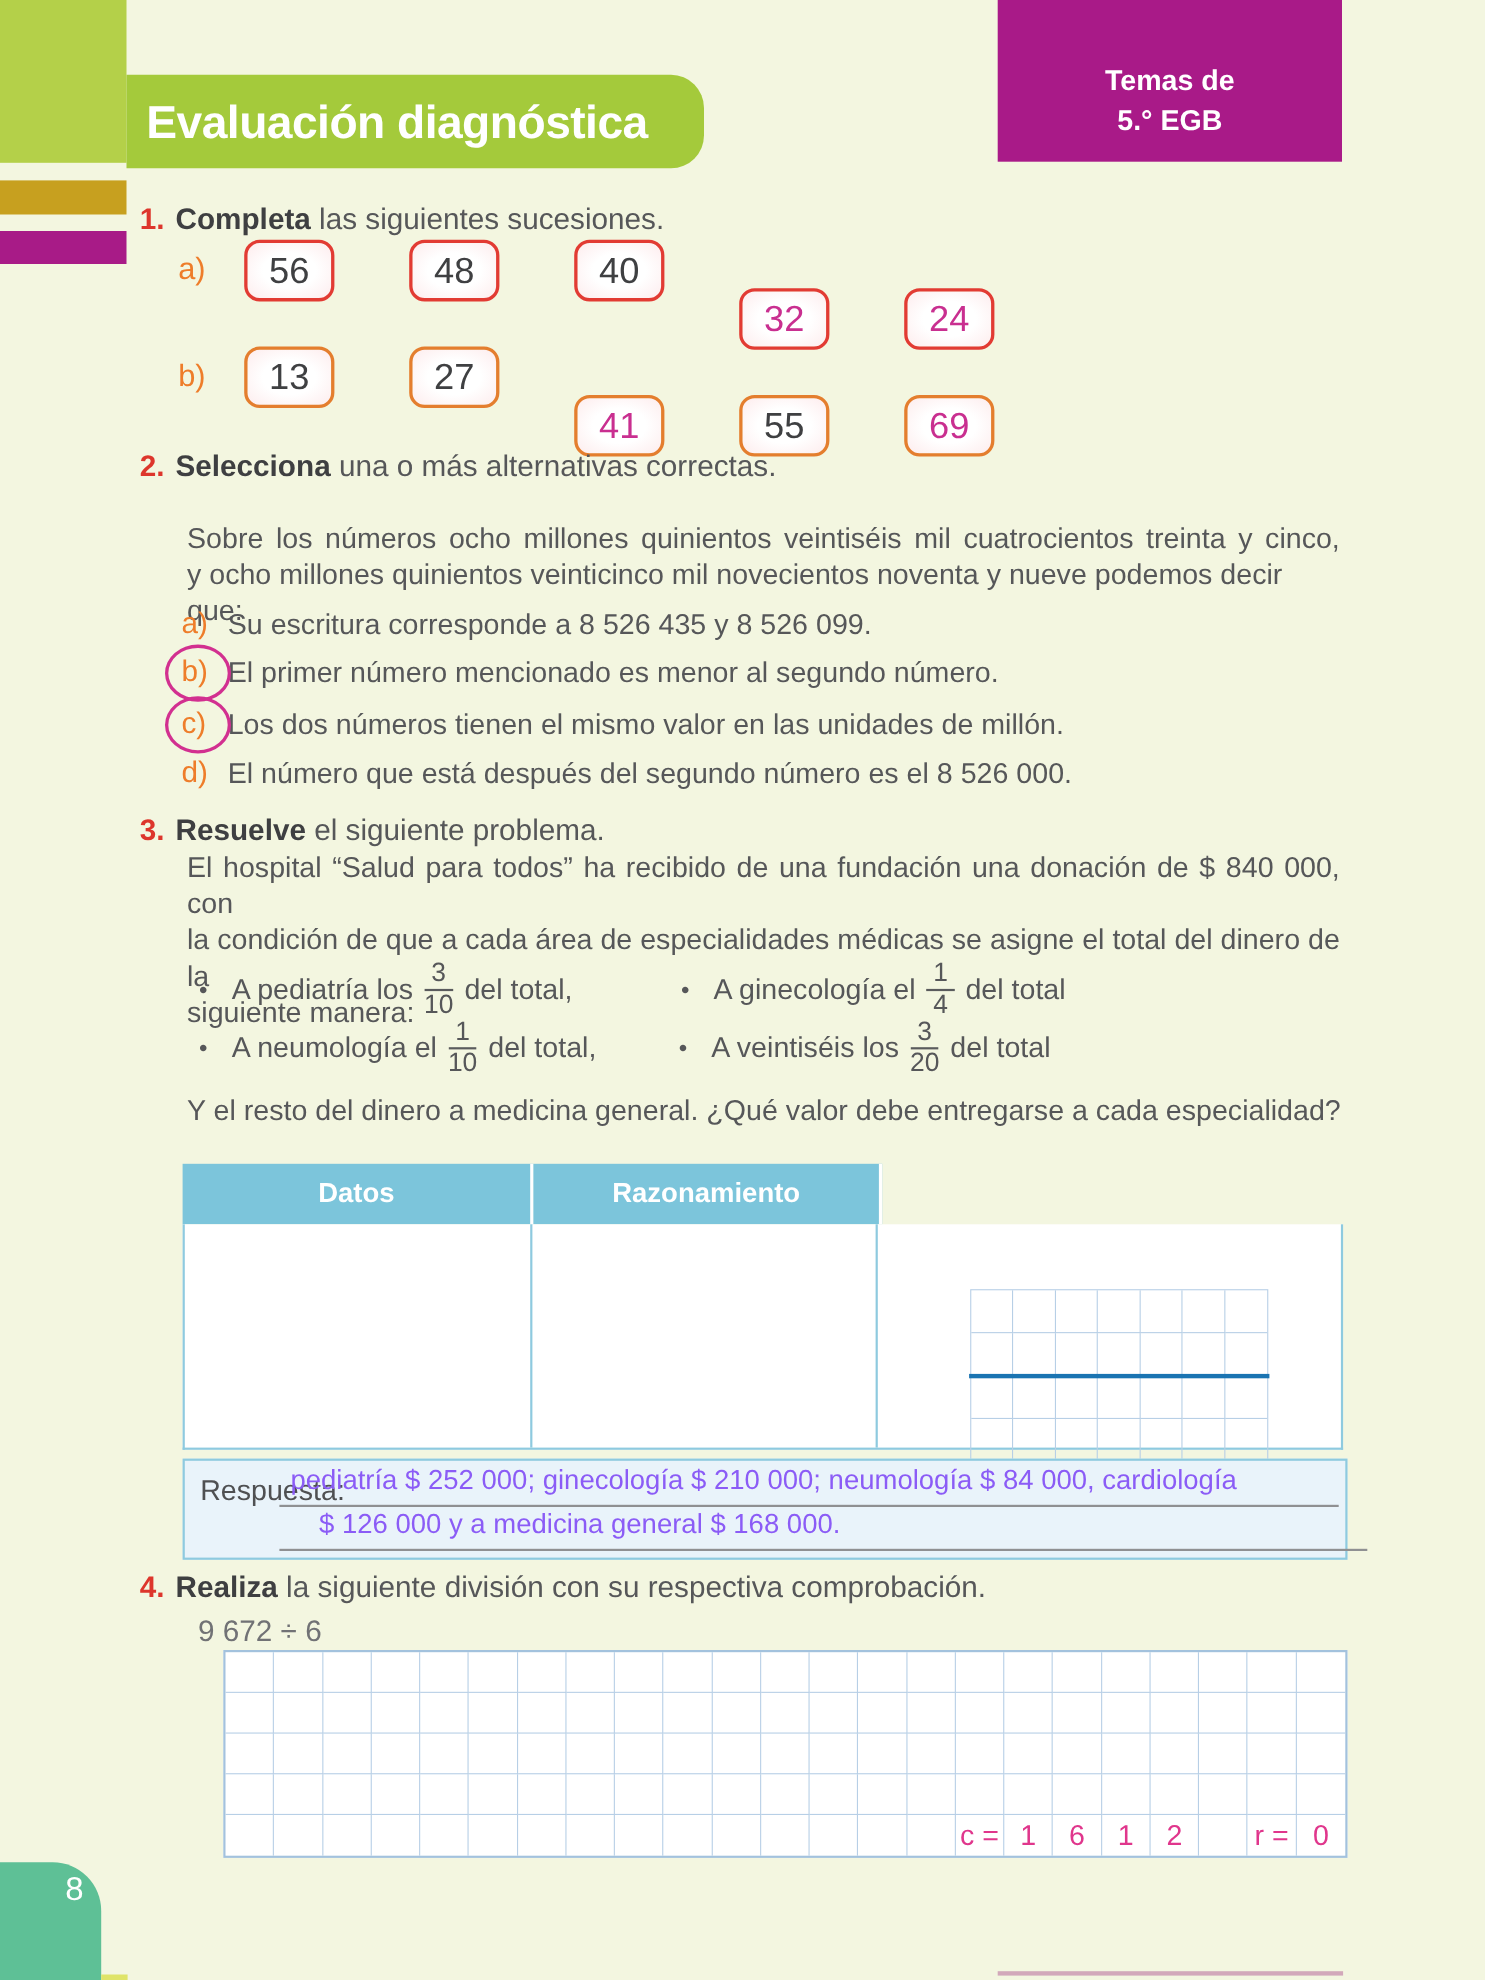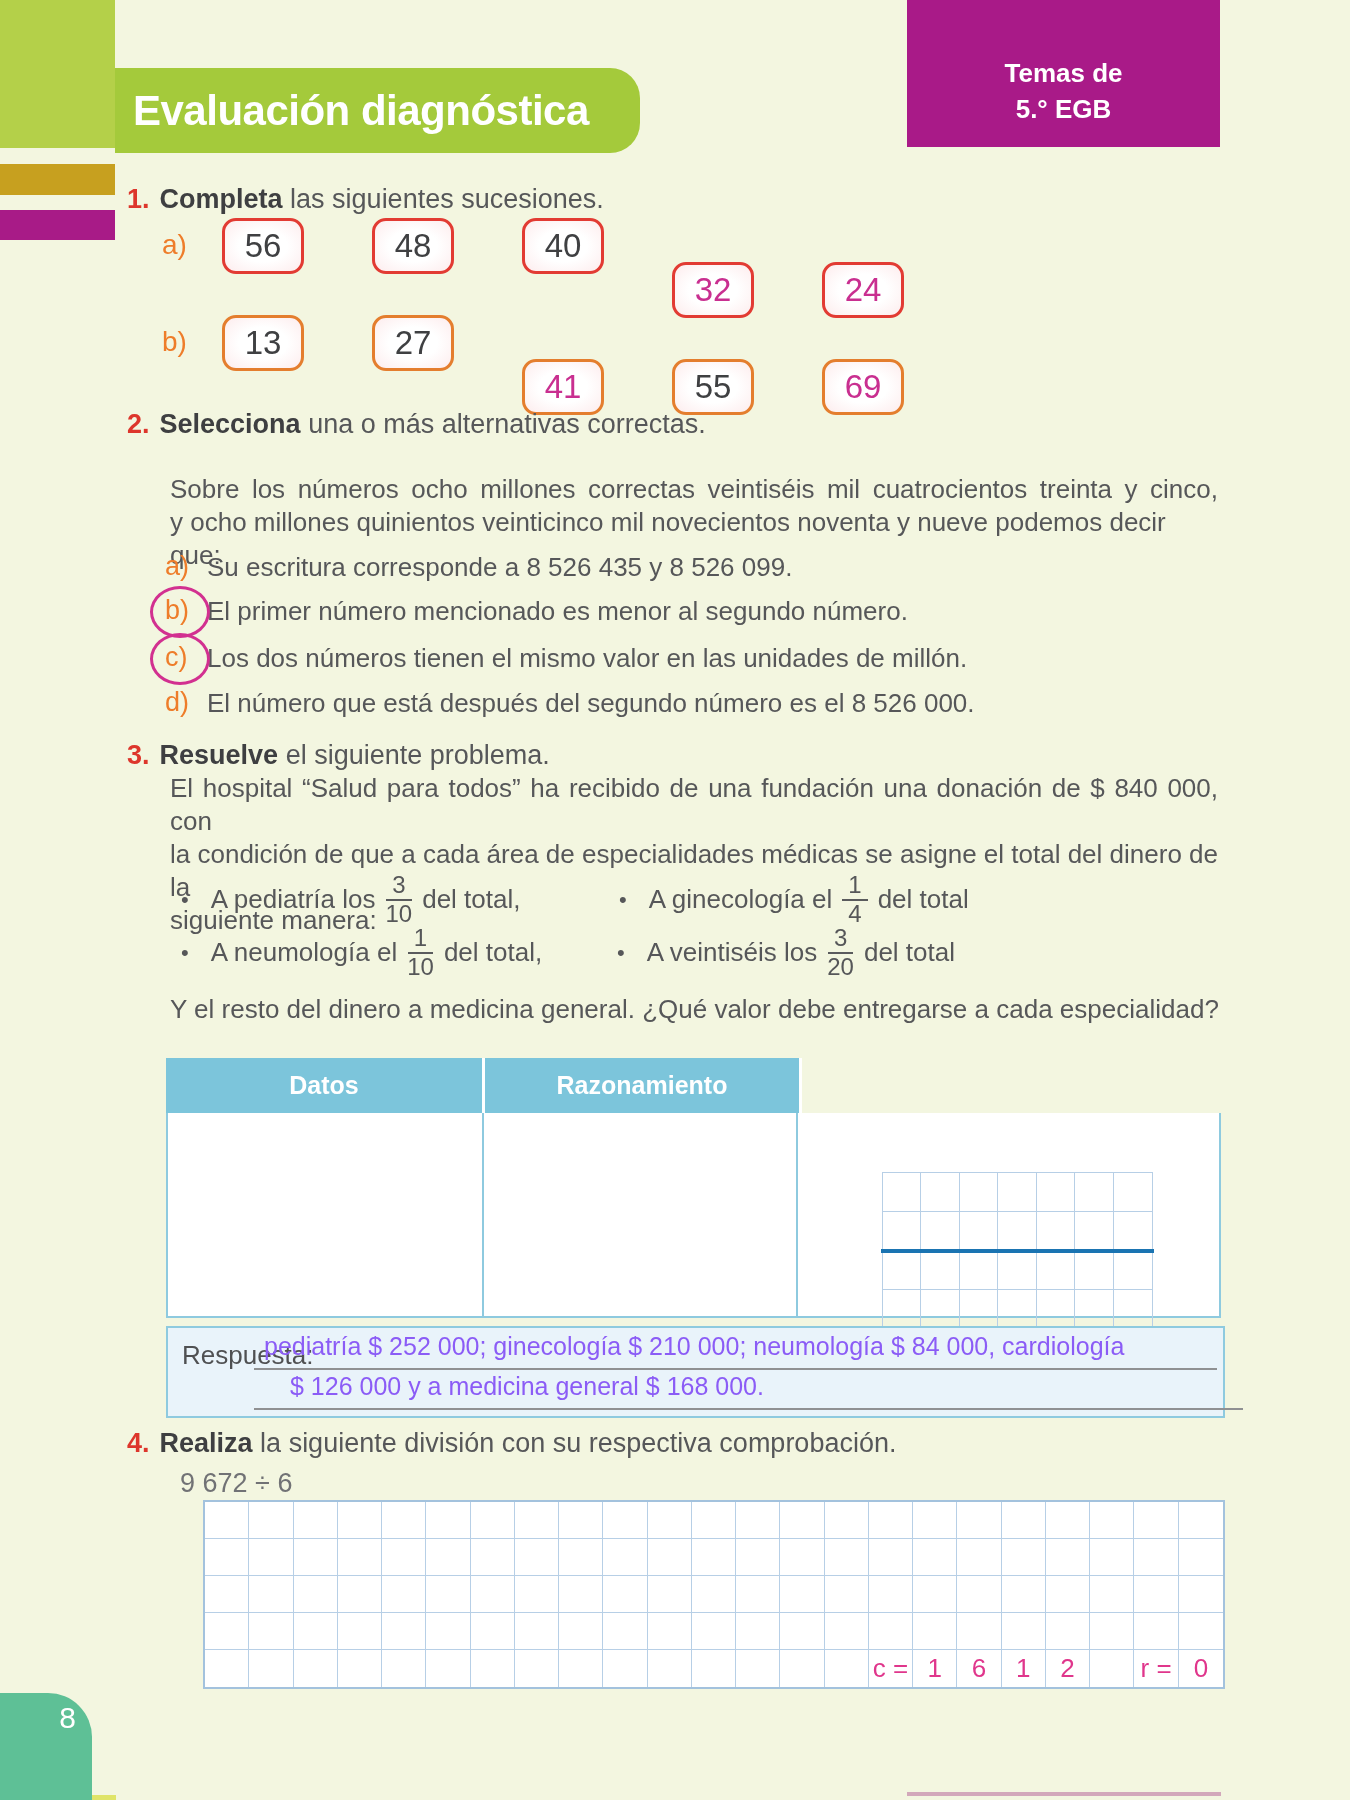--- a/index.html
+++ b/index.html
@@ -122,21 +122,21 @@
       <div class="seq-box given" style="border-color: rgb(228, 126, 46); margin-top: 44px;">55</div>
       <div class="seq-box answer" style="border-color: rgb(228, 126, 46);">69</div>
     </div>
 
   <div class="abs ex-head" style="left:127px; top:409px;">
     <span class="ex-num">2.</span><span class="ex-verb">Selecciona</span>
     <span>una o más alternativas correctas.</span>
   </div>
 
   <div class="abs para" style="left:170px; top:473px;">
-    <span class="jline">Sobre los números ocho millones correctas veintiséis mil cuatrocientos treinta y cinco,</span>
+    <span class="jline">Sobre los números ocho millones quinientos veintiséis mil cuatrocientos treinta y cinco,</span>
     <span class="nline">y ocho millones quinientos veinticinco mil novecientos noventa y nueve podemos decir que:</span>
   </div>
 
   <div id="options">
       <div class="abs opt-letter" style="left: 165px; top: 551px;">a)</div>
       <div class="abs opt-text" style="left: 207px; top: 552px;">Su escritura corresponde a 8 526 435 y 8 526 099.</div>
       <div class="abs opt-letter" style="left: 165px; top: 595px;">b)</div>
       <div class="abs opt-text" style="left: 207px; top: 596px;">El primer número mencionado es menor al segundo número.</div>
       <div class="abs opt-circle" style="left: 150px; top: 586px;"></div>
       <div class="abs opt-letter" style="left: 165px; top: 642px;">c)</div>

